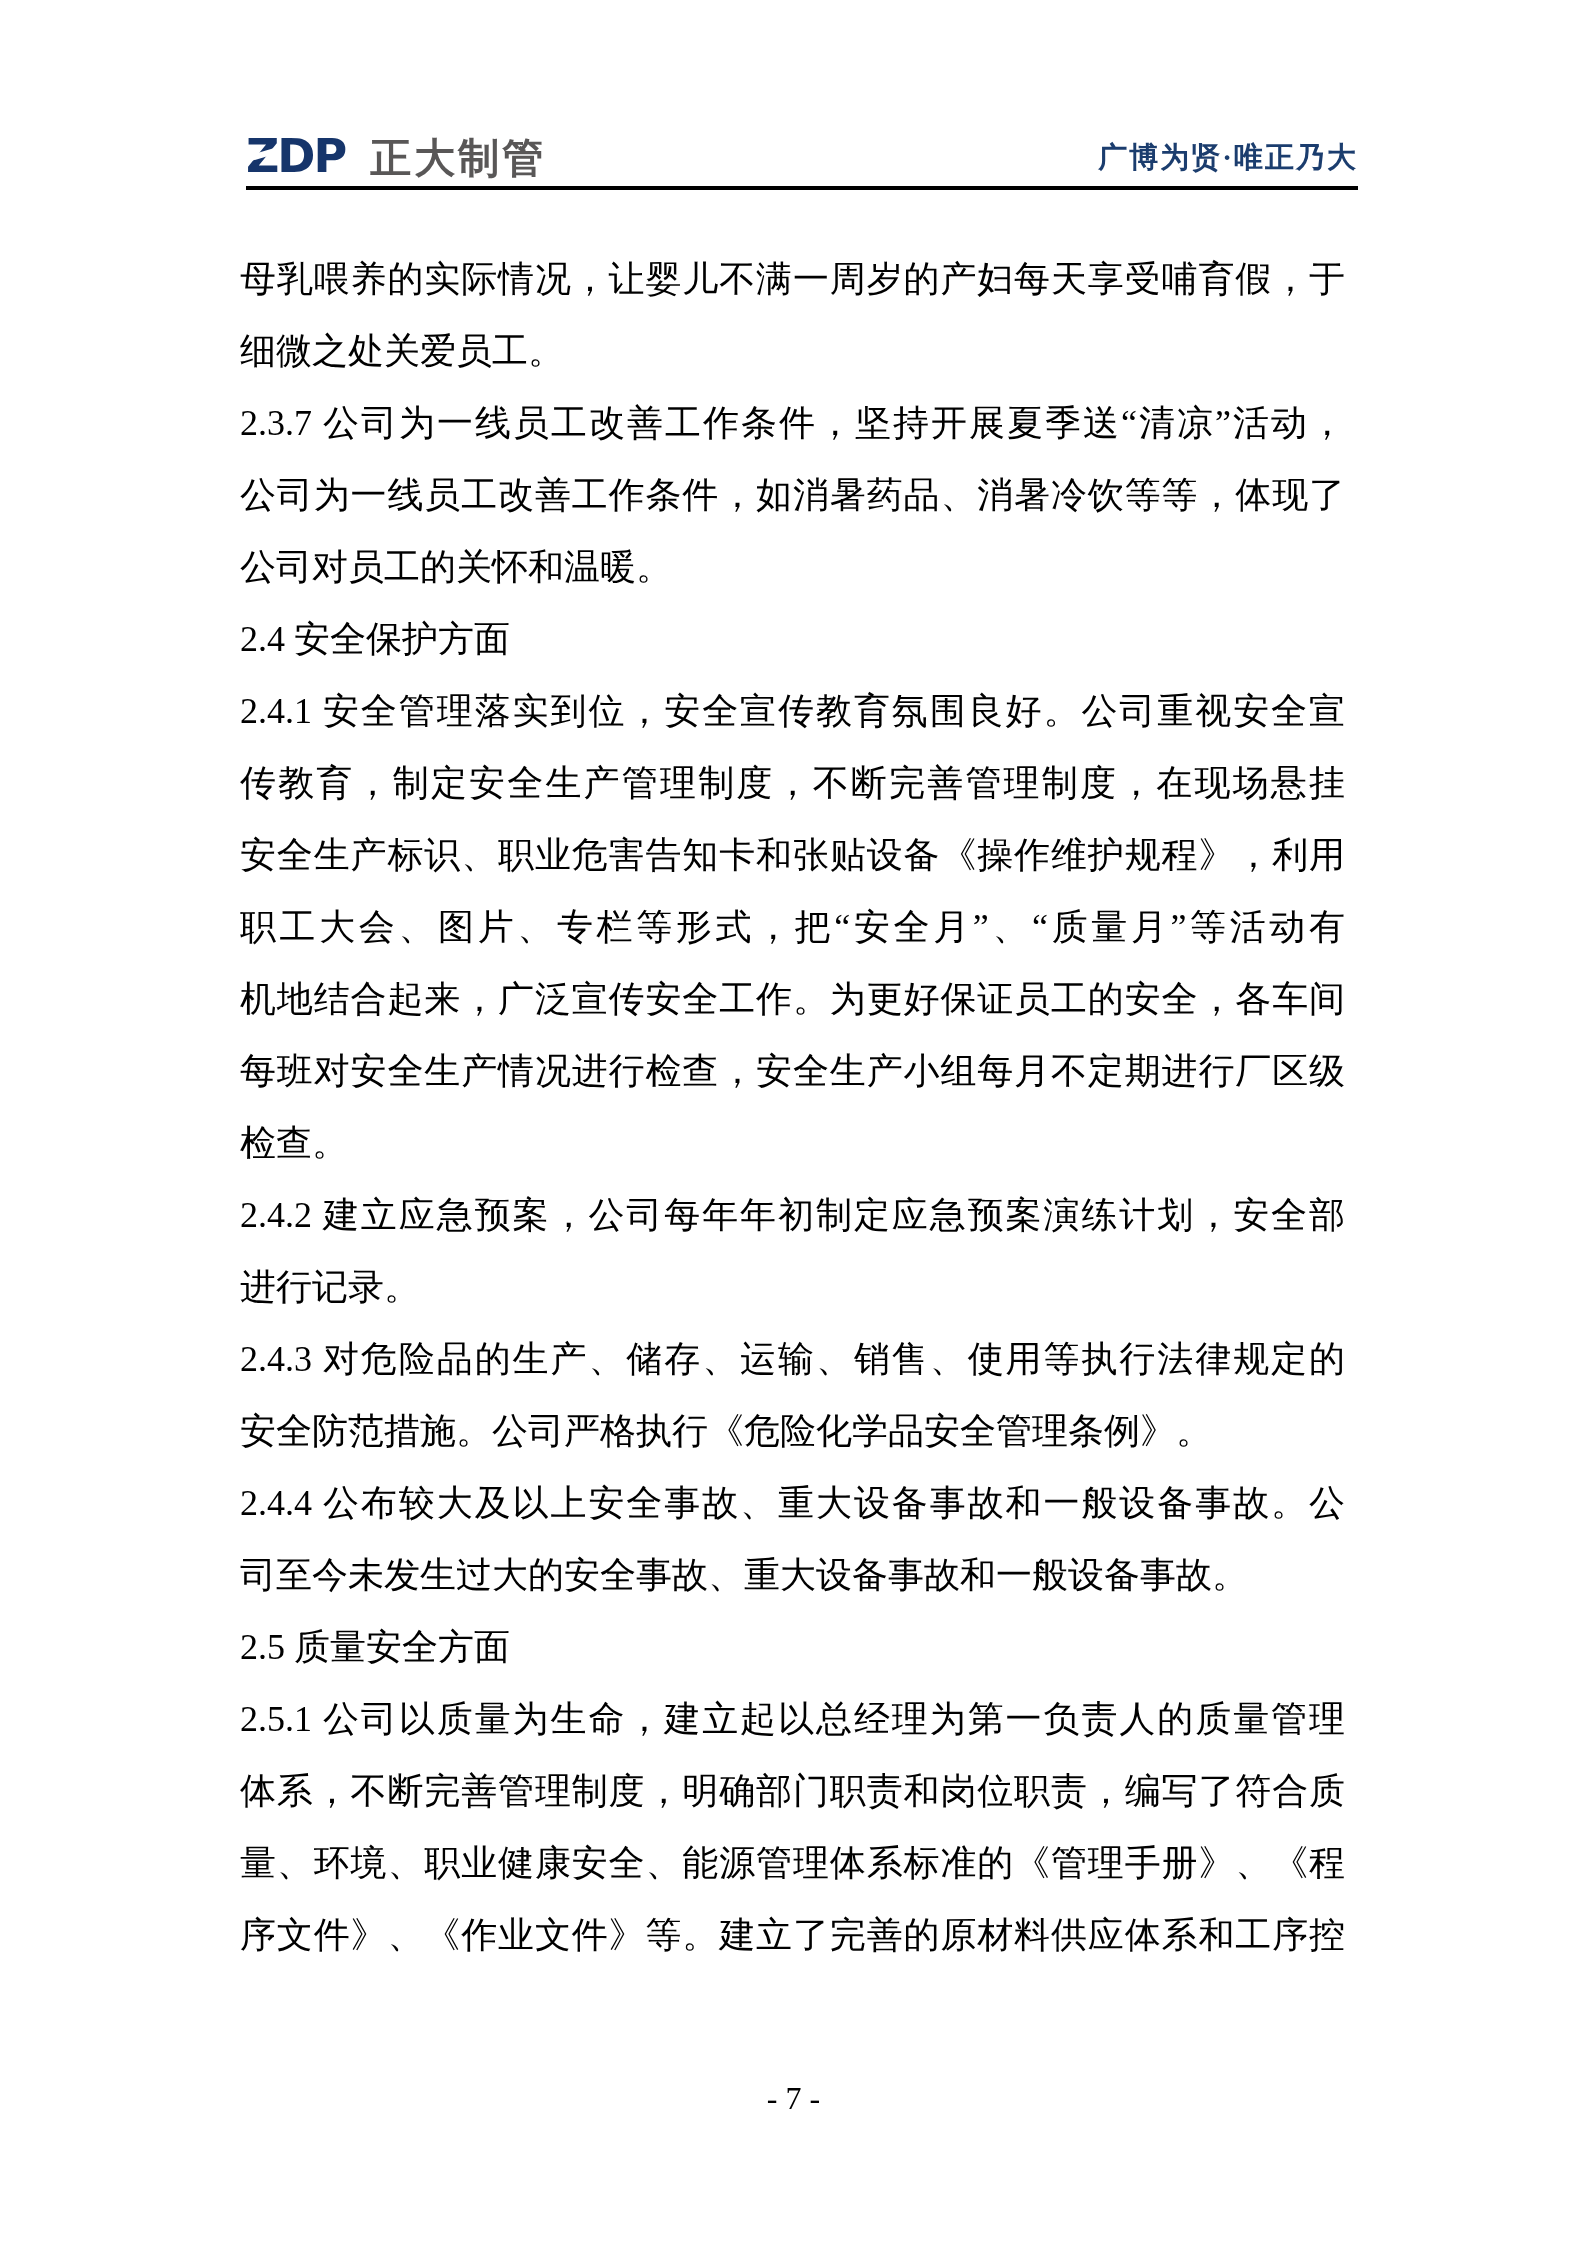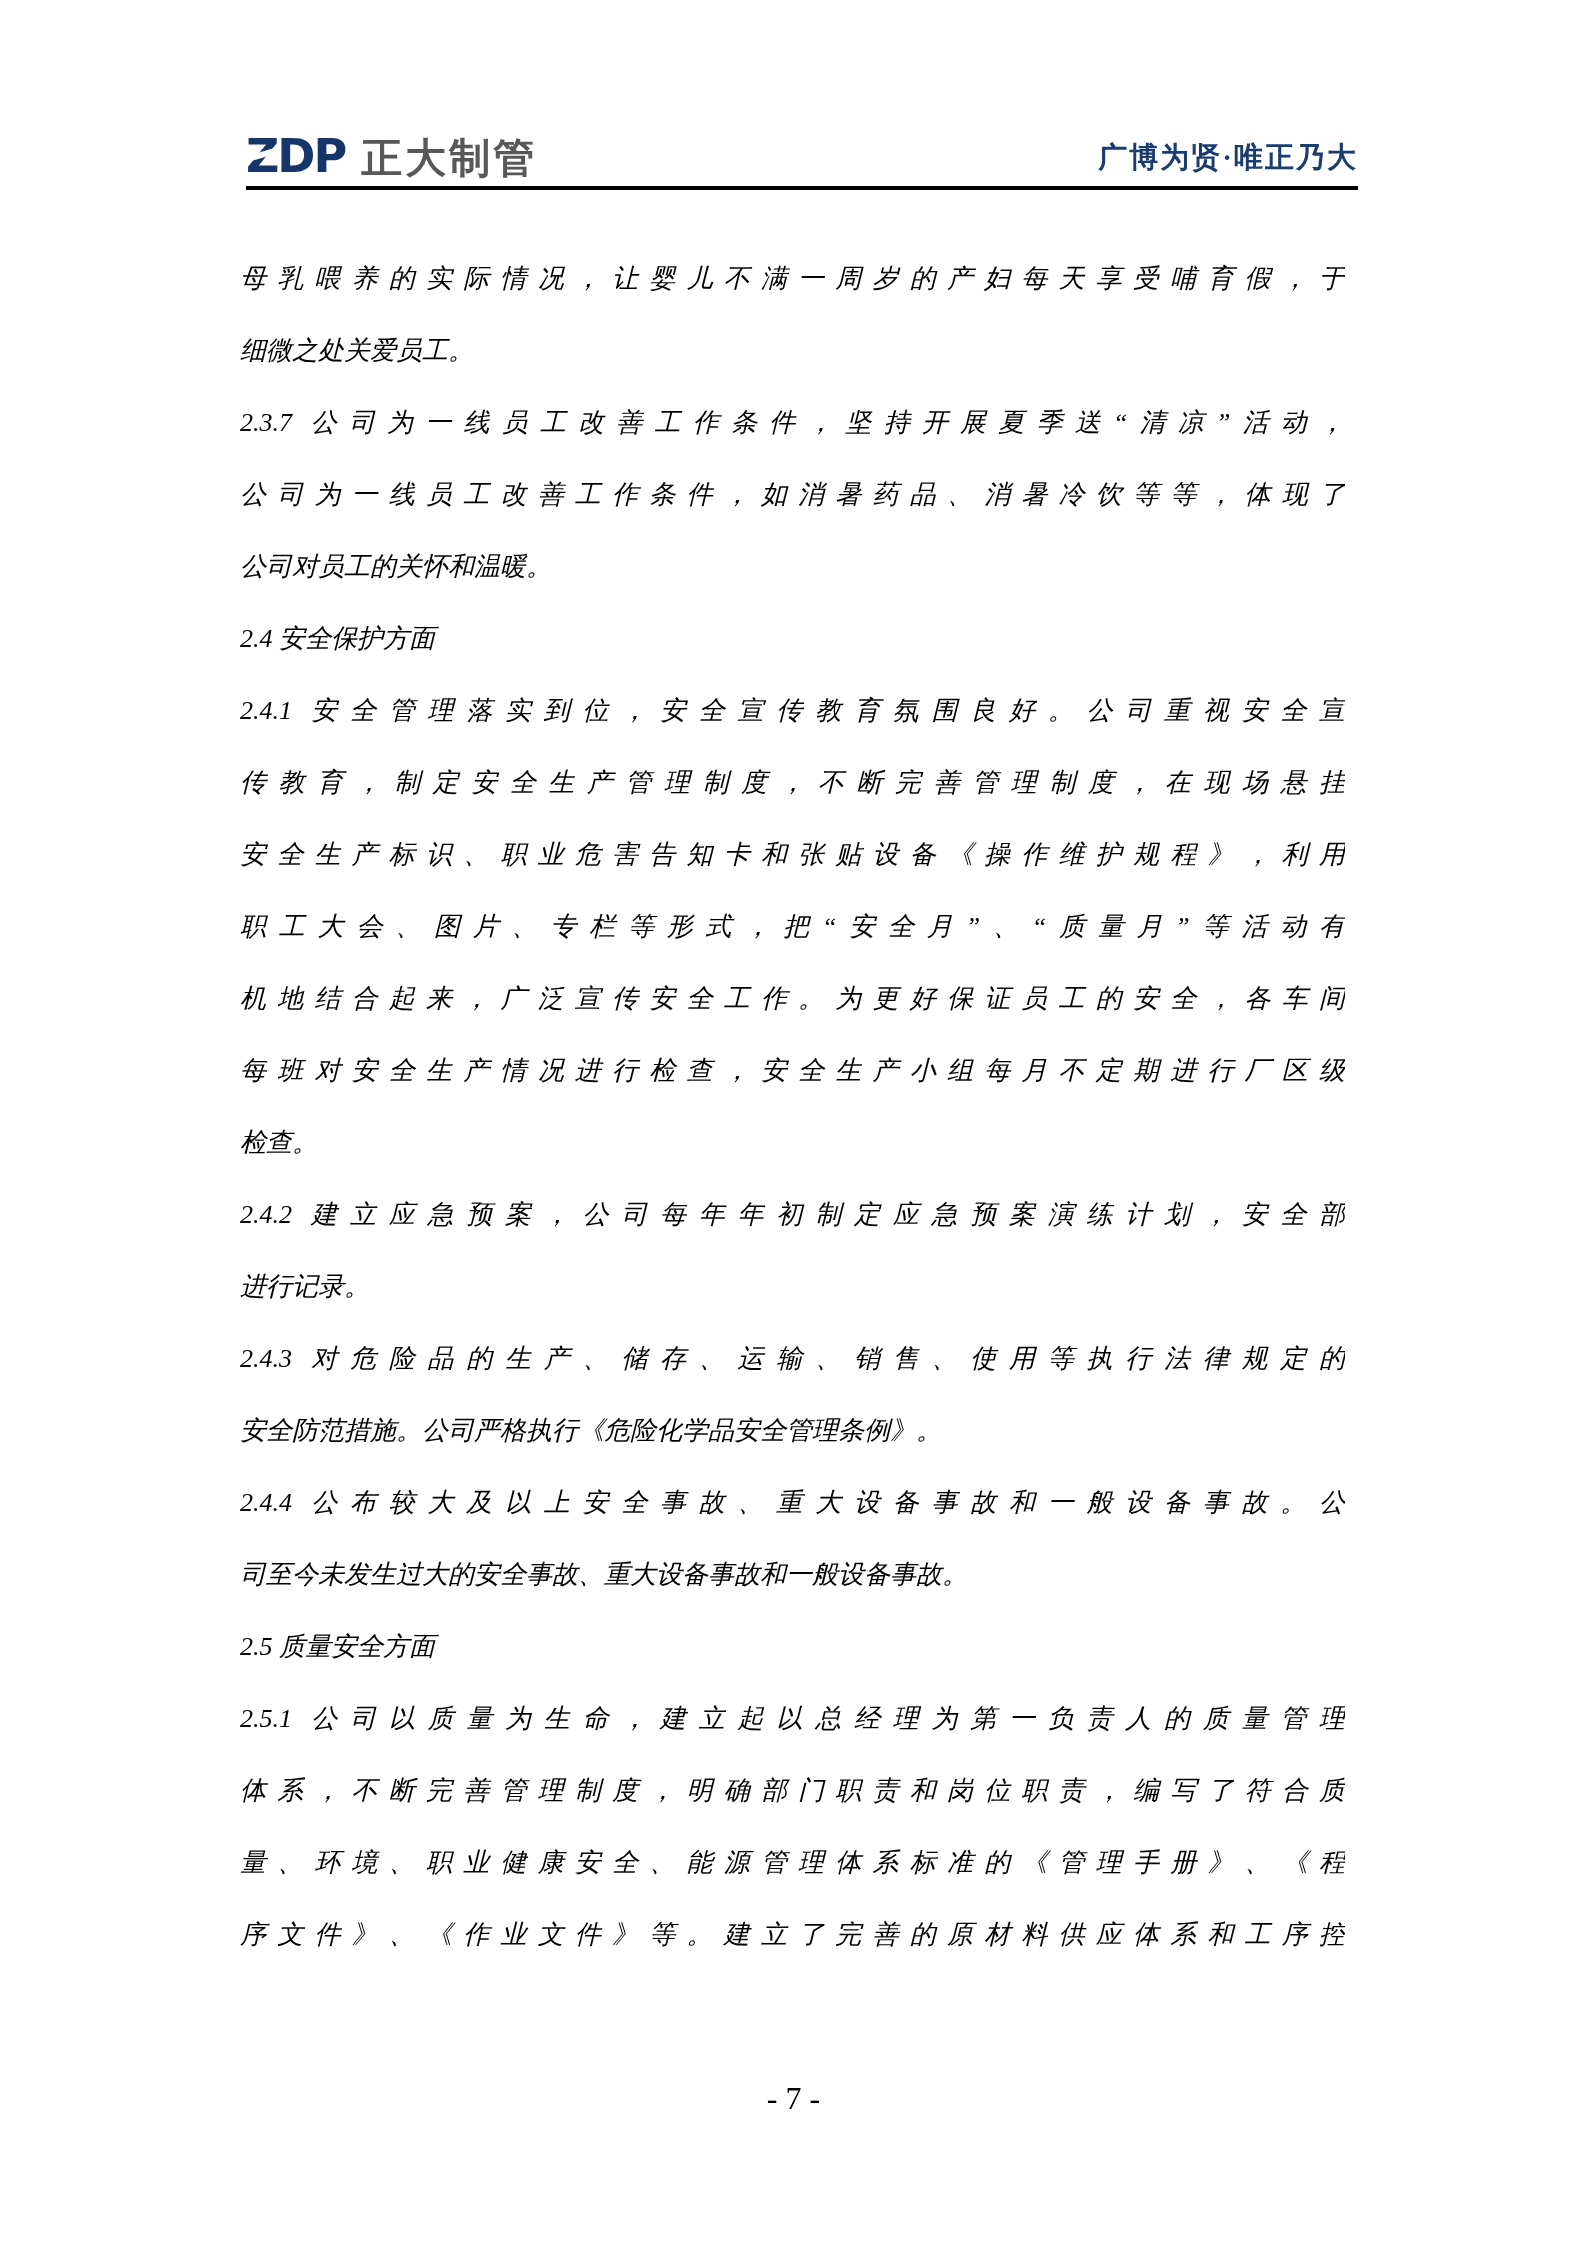--- a/index.html
+++ b/index.html
@@ -41,44 +41,44 @@
     transform:rotate(-16deg);
     border-radius:3px;
   }
   .logo-cn {
     font-family:"Liberation Sans", sans-serif;
     font-weight:bold;
     font-size:41px;
     line-height:0.9;
     letter-spacing:3px;
     color:var(--gray,#595757);
+    margin-left:9px;
   }
   .slogan {
     font-family:"Liberation Serif", serif;
     font-weight:bold;
     font-size:29px;
     line-height:1;
     letter-spacing:2px;
     color:var(--navy,#1b3d6e);
     padding-bottom:5px;
   }
   
   .body-text {
     position:absolute;
     left:240px; top:243px;
     width:1105px;
   }
   .line {
-    font-size:26px;
+    font-size:36px;
     height:72px;
     line-height:72px;
     text-align:justify;
     text-align-last:justify;
     overflow:hidden;
-    font-style:italic;
   }
   .line.endp {
     text-align:center;
     text-align-last:left;
   }
   
   .footer {
     position:absolute;
     left:0; top:2082px;
     width:1587px;

